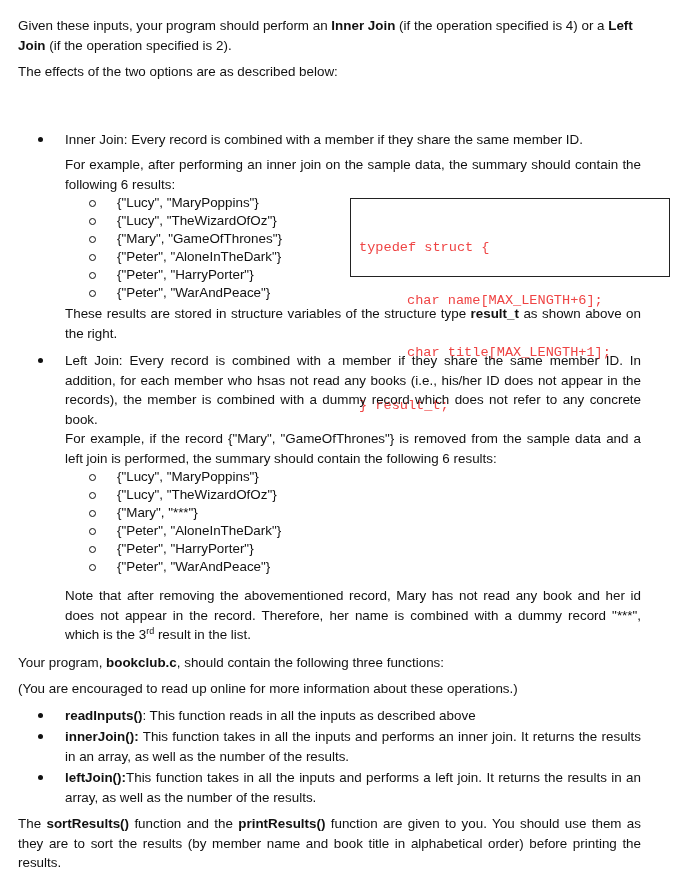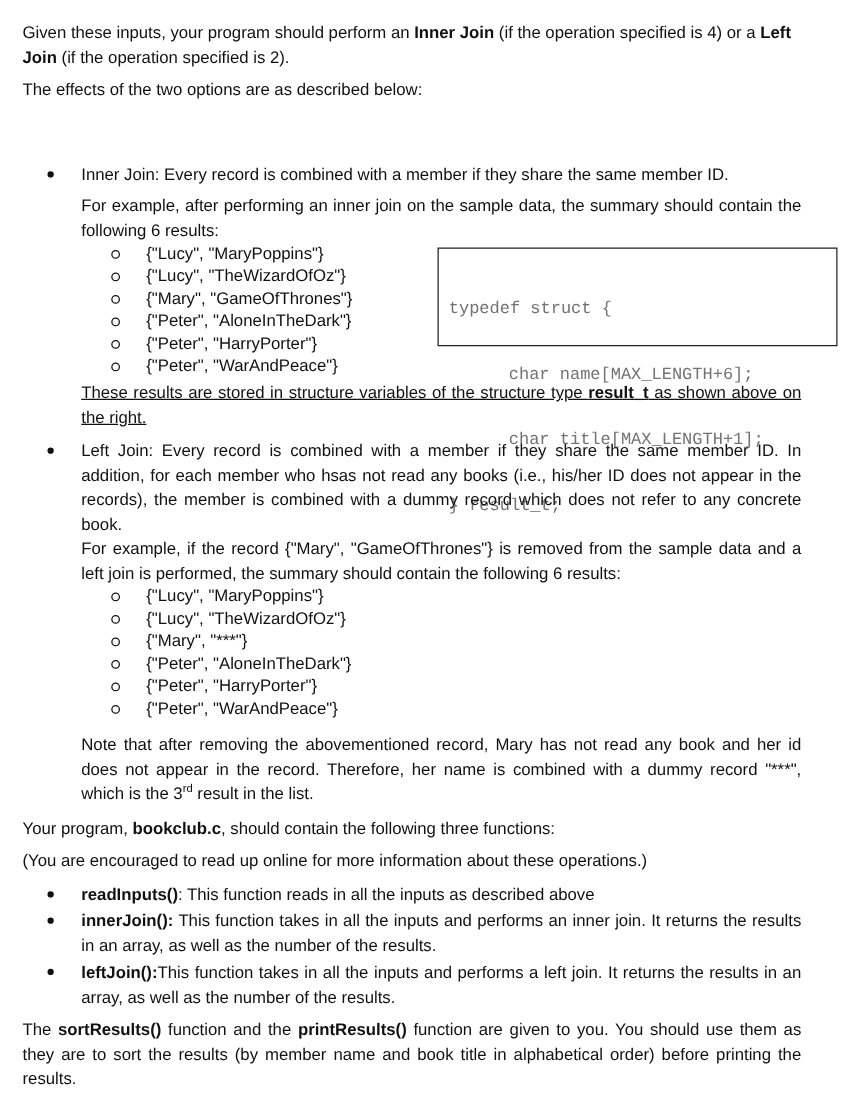--- a/index.html
+++ b/index.html
@@ -75,21 +75,21 @@
       top: 4px;
       width: 320px;
       height: 79px;
       border: 1px solid #222;
       box-sizing: border-box;
       padding: 5px 0 0 8px;
       font-family: "Liberation Mono", "DejaVu Sans Mono", monospace;
       font-size: 13.6px;
       line-height: 17.5px;
       white-space: pre;
-      color: #737373;
+      color: #ef4444;
     }
     .code-line { display: block; }
     .indent { padding-left: 48px; }
     sup { font-size: 9px; line-height: 0; }
     .fn-list .bullet-item { margin-bottom: 2px; }
   </style>
 </head>
 <body>
 
 <div class="page">
@@ -112,21 +112,21 @@
           <li class="sub-item"><span class="circle-icon"></span><span>{"Peter", "HarryPorter"}</span></li>
           <li class="sub-item"><span class="circle-icon"></span><span>{"Peter", "WarAndPeace"}</span></li>
         </ul>
         <div class="code-box">
           <span class="code-line">typedef struct {</span>
           <span class="code-line indent">char name[MAX_LENGTH+6];</span>
           <span class="code-line indent">char title[MAX_LENGTH+1];</span>
           <span class="code-line">} result_t;</span>
         </div>
       </div>
-      <p class="justify" style="margin-bottom:8px;text-decoration:underline;"><span>These results are stored in structure variables of the structure type </span><b>result_t</b><span> as shown above on the right.</span></p>
+      <p class="justify" style="margin-bottom:8px;"><span>These results are stored in structure variables of the structure type </span><b>result_t</b><span> as shown above on the right.</span></p>
     </li>
 
     <li class="bullet-item">
       <span class="bullet-dot"></span>
       <p class="justify">Left Join: Every record is combined with a member if they share the same member ID. In addition, for each member who hsas not read any books (i.e., his/her ID does not appear in the records), the member is combined with a dummy record which does not refer to any concrete book.</p>
       <p class="justify">For example, if the record {"Mary", "GameOfThrones"} is removed from the sample data and a left join is performed, the summary should contain the following 6 results:</p>
       <ul class="sub-list" style="margin-bottom:10px;">
         <li class="sub-item"><span class="circle-icon"></span><span>{"Lucy", "MaryPoppins"}</span></li>
         <li class="sub-item"><span class="circle-icon"></span><span>{"Lucy", "TheWizardOfOz"}</span></li>
         <li class="sub-item"><span class="circle-icon"></span><span>{"Mary", "***"}</span></li>

